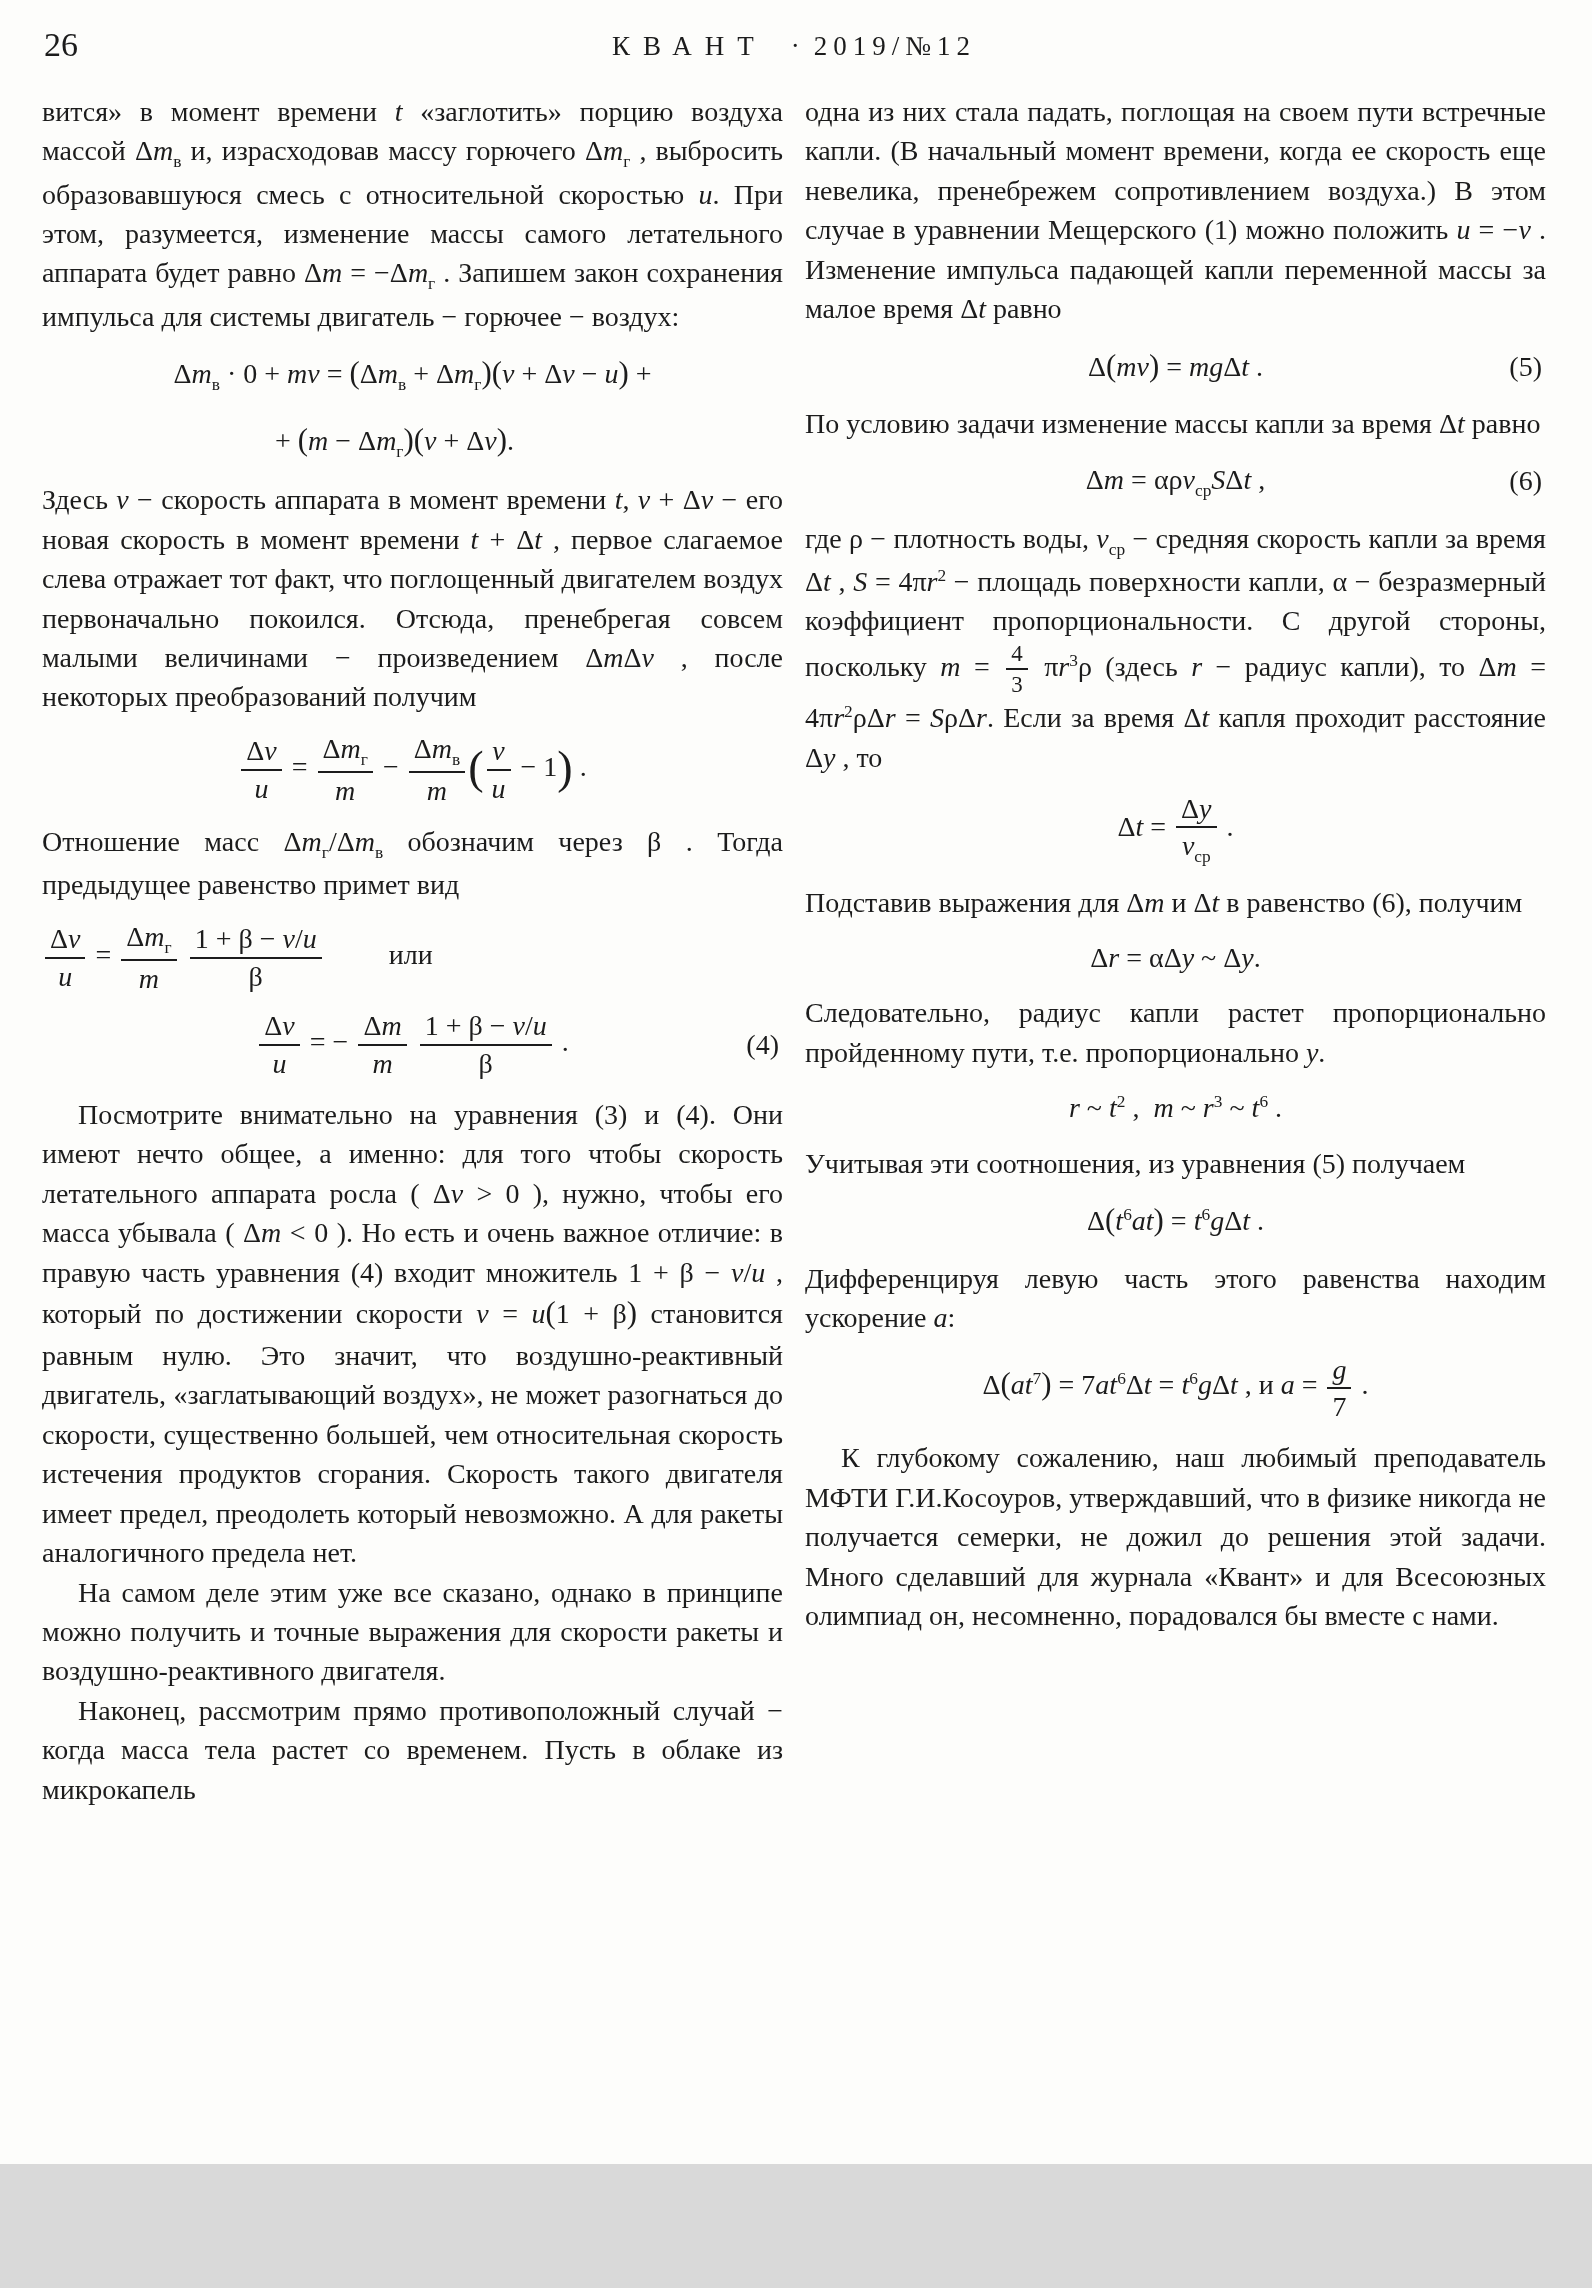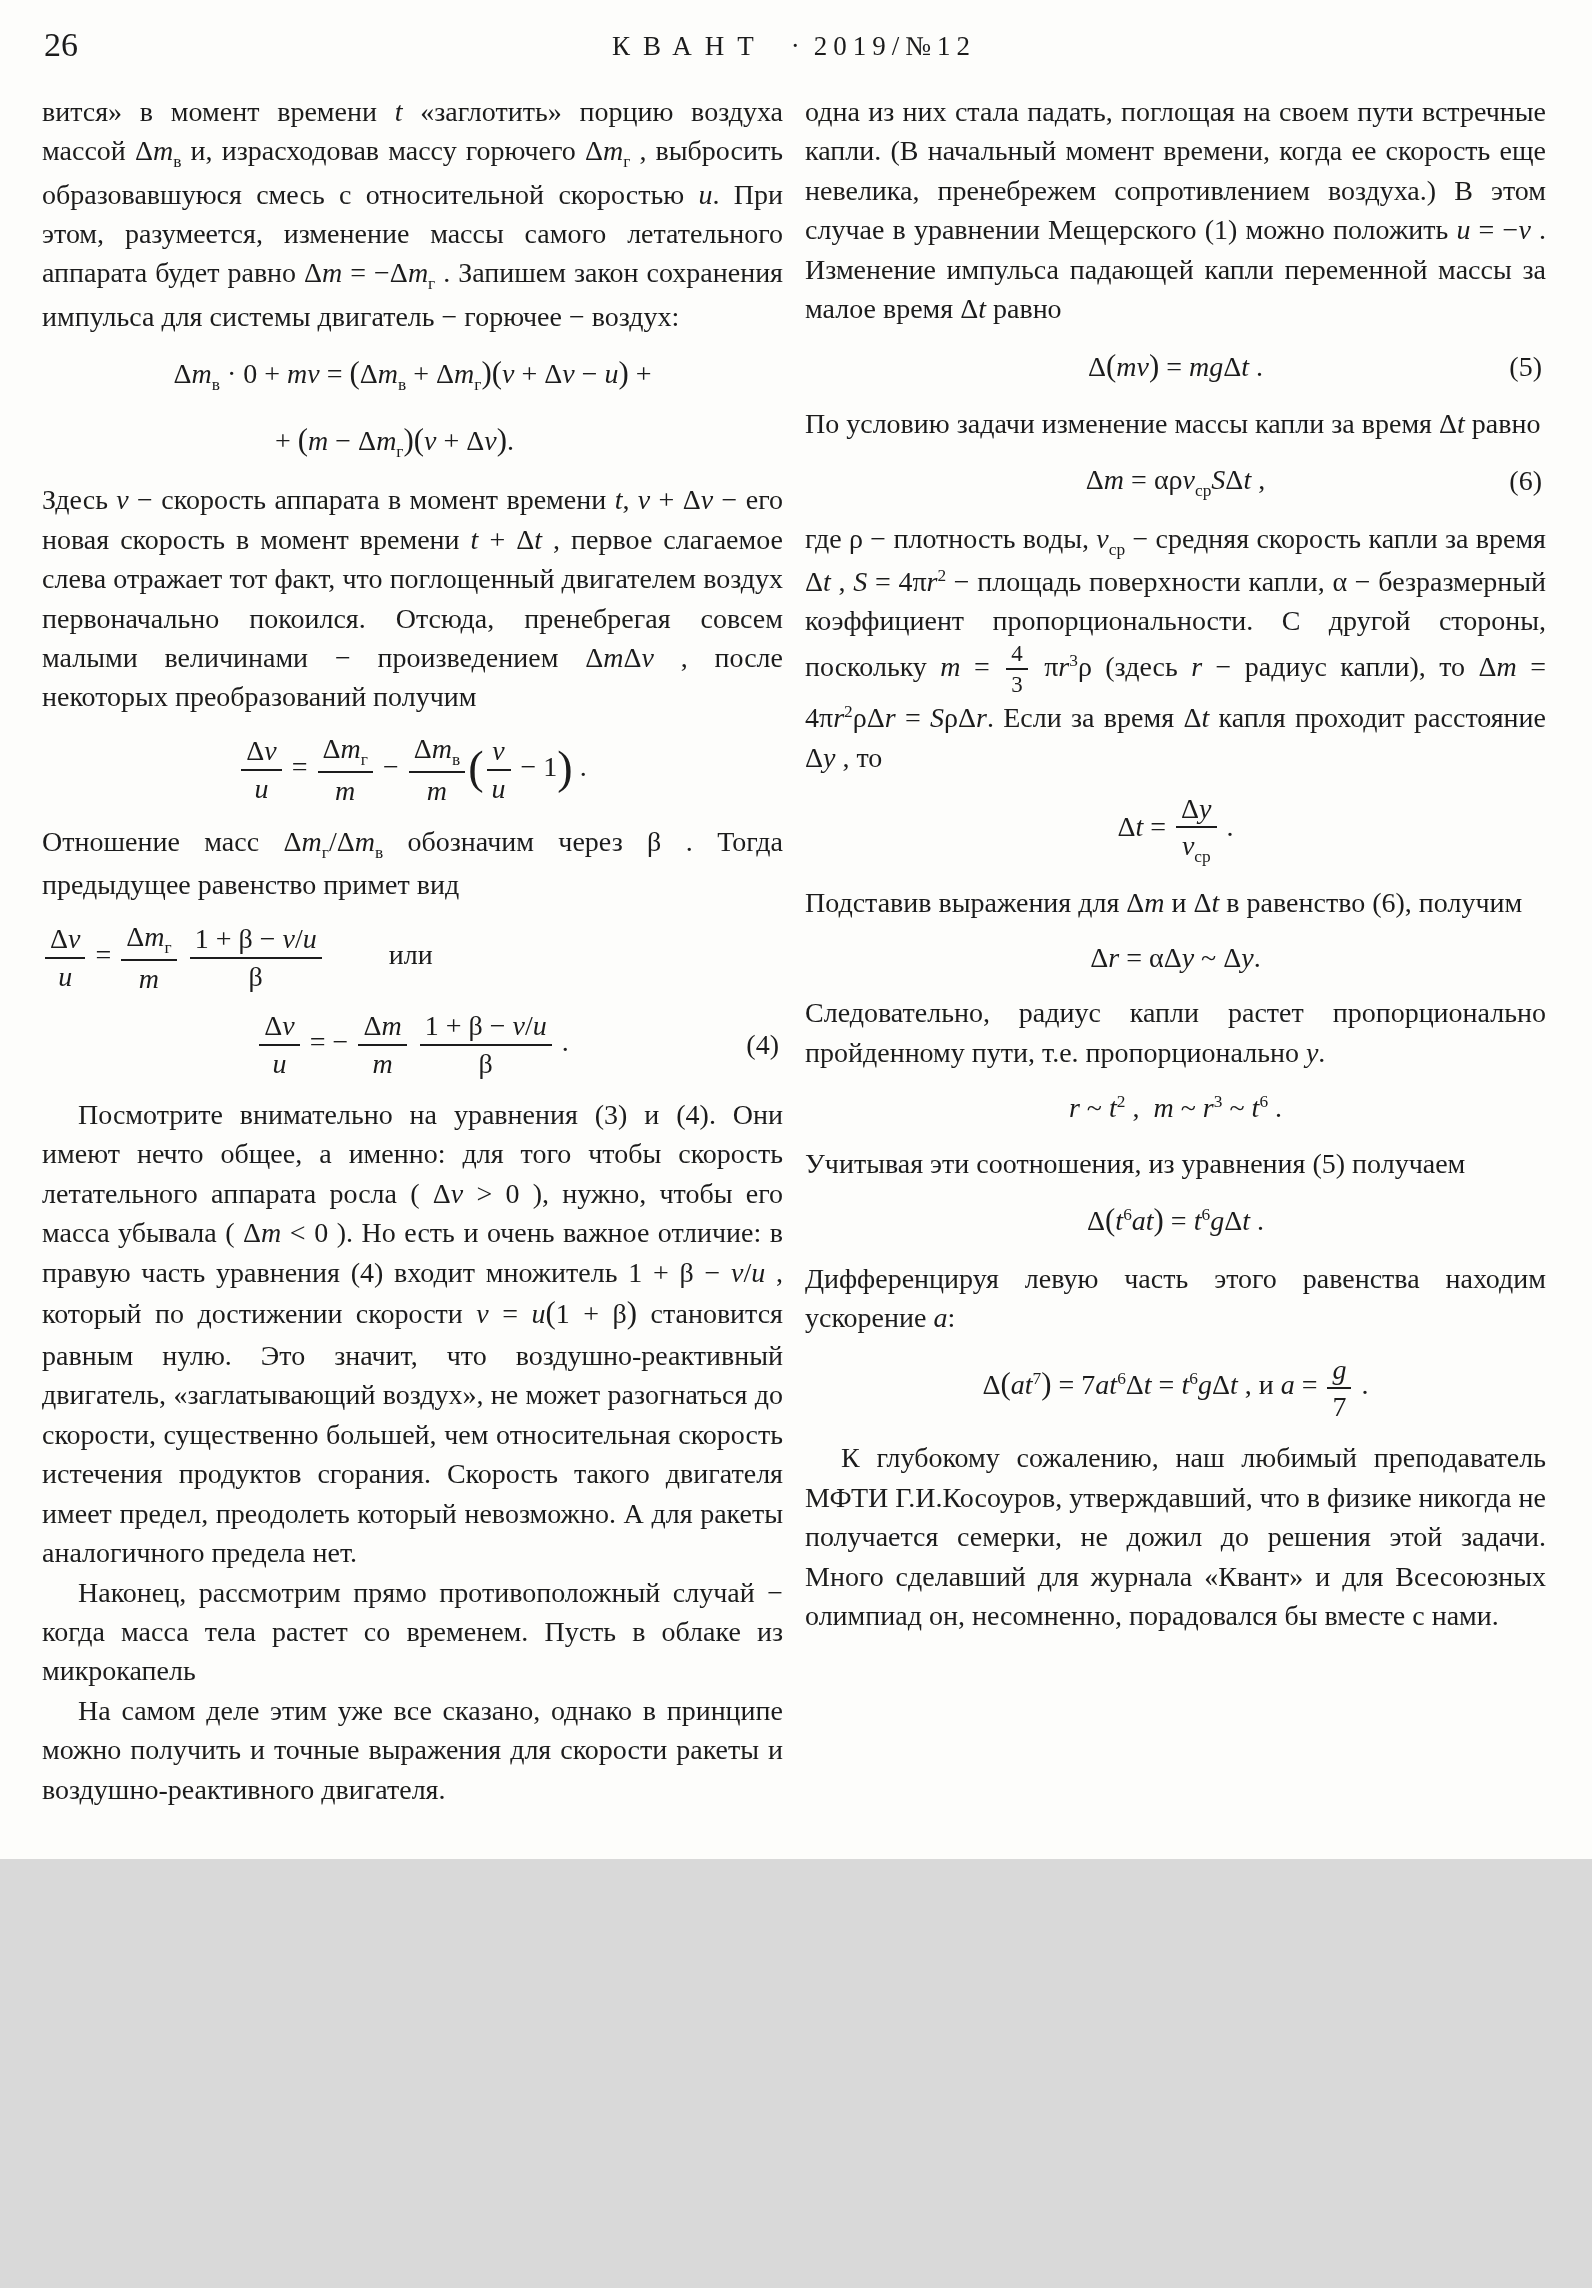--- a/index.html
+++ b/index.html
@@ -1,18 +1,18 @@
 <!DOCTYPE html>
 <html lang="ru"><head>
 <meta charset="utf-8">
 <style>
   * { box-sizing: border-box; }
   html, body { margin: 0; padding: 0; background: #d9d9d9; }
   .page {
-    width: 1592px; height: 1859px; margin: 0 auto; position: relative;
+    width: 1592px; height: 2164px; margin: 0 auto; position: relative;
     background: #fdfdfb; color: #1c1c1c; overflow: hidden;
     font-family: "Liberation Serif", "DejaVu Serif", serif;
     padding: 24px 46px 20px 42px;
   }
   .running-head { position: relative; height: 48px; margin-bottom: 20px; }
   .pgnum { position: absolute; left: 2px; top: 2px; font-size: 34px; }
   .head-title { text-align: center; font-size: 27px; font-weight: normal; padding-top: 7px; }
   .head-title .journal { letter-spacing: 13px; margin-right: 10px; }
   .head-title .sep { margin: 0 14px; }
   .head-title .issue { letter-spacing: 6px; }
@@ -81,22 +81,22 @@
               <span class="num">Δ<i>v</i></span>
               <span class="den"><i>u</i></span>
             </span> = − <span class="frac">
               <span class="num">Δ<i>m</i></span>
               <span class="den"><i>m</i></span>
             </span> <span class="frac">
               <span class="num">1 + β − <i>v</i>/<i>u</i></span>
               <span class="den">β</span>
             </span> .</span><span class="eq-number">(4)</span></div>
         <p class="para indent"><span>Посмотрите внимательно на уравнения (3) и (4). Они имеют нечто общее, а именно: для того чтобы скорость летательного аппарата росла ( Δ<i>v</i> &gt; 0 ), нужно, чтобы его масса убывала ( Δ<i>m</i> &lt; 0 ). Но есть и очень важное отличие: в правую часть уравнения (4) входит множитель 1 + β − <i>v</i>/<i>u</i> , который по достижении скорости <i>v</i> = <i>u</i><span class="bp">(</span>1 + β<span class="bp">)</span> становится равным нулю. Это значит, что воздушно-реактивный двигатель, «заглатывающий воздух», не может разогнаться до скорости, существенно большей, чем относительная скорость истечения продуктов сгорания. Скорость такого двигателя имеет предел, преодолеть который невозможно. А для ракеты аналогичного предела нет.</span></p>
+        <p class="para indent"><span>На самом деле этим уже все сказано, однако в принципе можно получить и точные выражения для скорости ракеты и воздушно-реактивного двигателя.</span></p>
         <p class="para indent"><span>Наконец, рассмотрим прямо противоположный случай − когда масса тела растет со временем. Пусть в облаке из микрокапель</span></p>
-        <p class="para indent"><span>На самом деле этим уже все сказано, однако в принципе можно получить и точные выражения для скорости ракеты и воздушно-реактивного двигателя.</span></p>
       </section>
     <section class="col">
         <p class="para"><span>одна из них стала падать, поглощая на своем пути встречные капли. (В начальный момент времени, когда ее скорость еще невелика, пренебрежем сопротивлением воздуха.) В этом случае в уравнении Мещерского (1) можно положить <i>u</i> = −<i>v</i> . Изменение импульса падающей капли переменной массы за малое время Δ<i>t</i> равно</span></p>
         <div class="formula center"><span>Δ<span class="bp">(</span><i>mv</i><span class="bp">)</span> = <i>mg</i>Δ<i>t</i> .</span><span class="eq-number">(5)</span></div>
         <p class="para"><span>По условию задачи изменение массы капли за время Δ<i>t</i> равно</span></p>
         <div class="formula center"><span>Δ<i>m</i> = αρ<i>v</i><sub>ср</sub><i>S</i>Δ<i>t</i> ,</span><span class="eq-number">(6)</span></div>
         <p class="para"><span>где ρ − плотность воды, <i>v</i><sub>ср</sub> − средняя скорость капли за время Δ<i>t</i> , <i>S</i> = 4π<i>r</i><sup>2</sup> − площадь поверхности капли, α − безразмерный коэффициент пропорциональности. С другой стороны, поскольку <i>m</i> = <span class="frac inline">
               <span class="num">4</span>
               <span class="den">3</span>
             </span> π<i>r</i><sup>3</sup>ρ (здесь <i>r</i> − радиус капли), то Δ<i>m</i> = 4π<i>r</i><sup>2</sup>ρΔ<i>r</i> = <i>S</i>ρΔ<i>r</i>. Если за время Δ<i>t</i> капля проходит расстояние Δ<i>y</i> , то</span></p>

